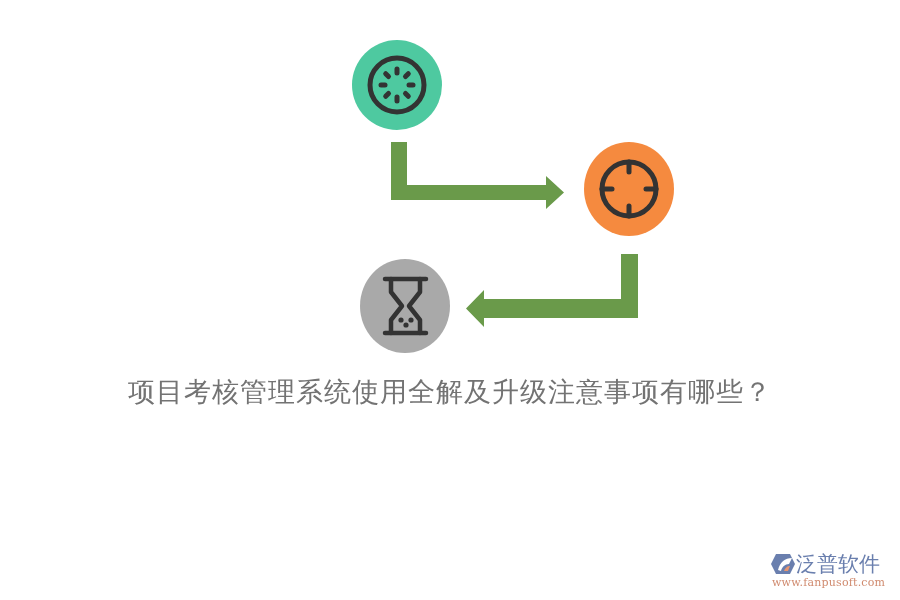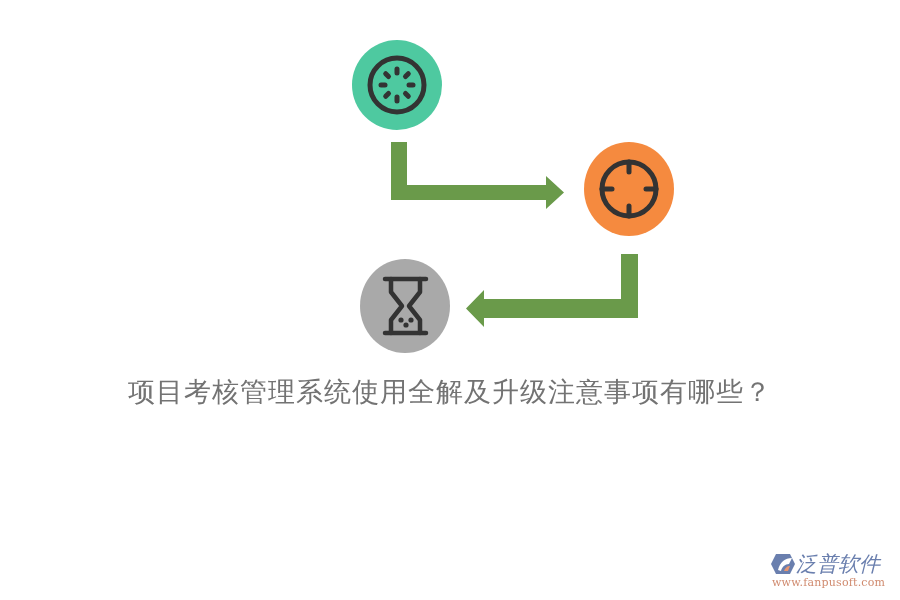--- a/index.html
+++ b/index.html
@@ -1,21 +1,21 @@
 <!DOCTYPE html>
 <html><head>
 <meta charset="utf-8">
 <style>
   html, body { margin:0; padding:0; }
   body { width:900px; height:600px; background:#ffffff; position:relative; overflow:hidden; font-family:"DejaVu Sans", sans-serif; }
   .abs { position:absolute; }
   .circle { position:absolute; border-radius:50%; }
   .title { position:absolute; left:0; width:900px; top:374px; text-align:center; font-family:"DejaVu Serif", serif; font-size:27px; color:#737373; letter-spacing:1px; white-space:nowrap; }
   .logo { position:absolute; left:768px; top:552px; width:126px; height:44px; }
-  .logo-name { position:absolute; left:28px; top:-2px; font-size:21px; color:#6a7fae; font-family:"DejaVu Sans", sans-serif; white-space:nowrap;font-style:italic; }
+  .logo-name { position:absolute; left:28px; top:-2px; font-size:21px; color:#6a7fae; font-family:"DejaVu Sans", sans-serif; white-space:nowrap; }
   .logo-url { position:absolute; left:4px; top:24px; font-size:11px; color:#d08a6e; font-family:"DejaVu Serif", serif; white-space:nowrap; letter-spacing:0.2px; }
 </style>
 </head>
 <body>
 
 <div class="circle" style="left:352px;top:40px;width:90px;height:90px;background:#4ec9a0;">
   <svg width="90" height="90" viewBox="0 0 90 90" class="abs" style="left:0;top:0;">
     <circle cx="45" cy="45" r="27" fill="none" stroke="#333" stroke-width="5"></circle>
     <g stroke="#333" stroke-width="5" stroke-linecap="round">
       <line x1="45" y1="29" x2="45" y2="33"></line>

